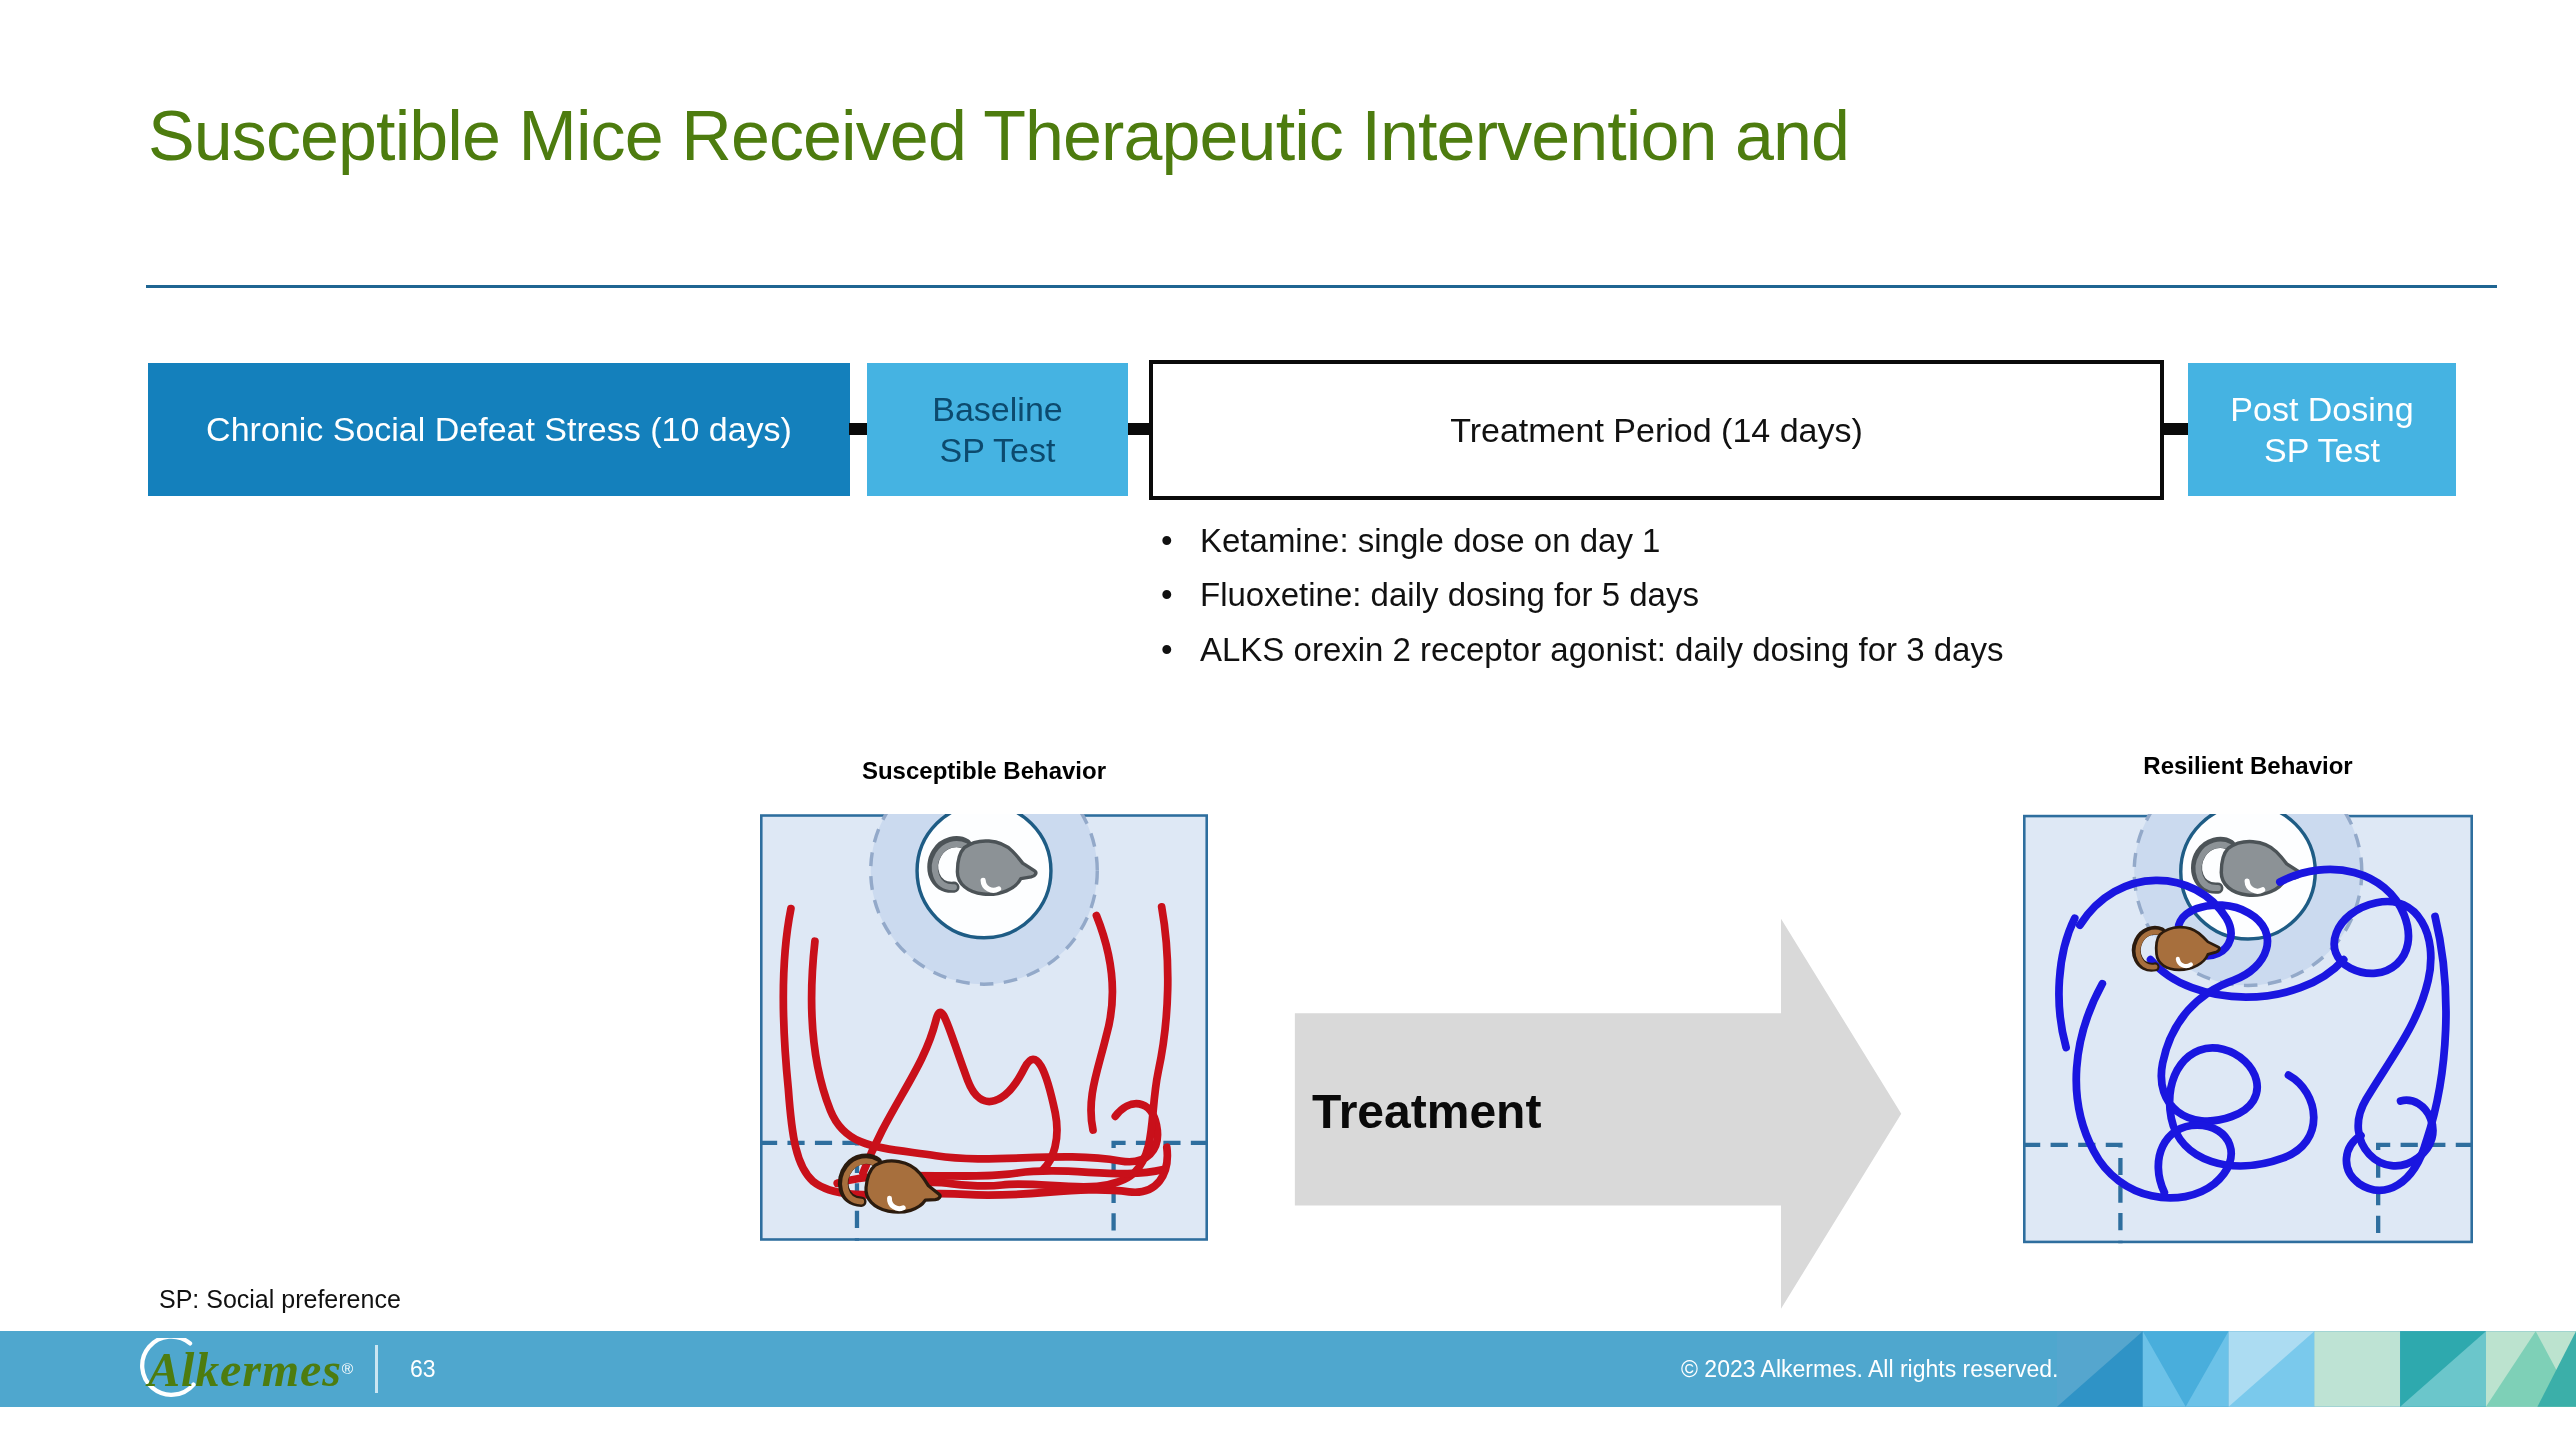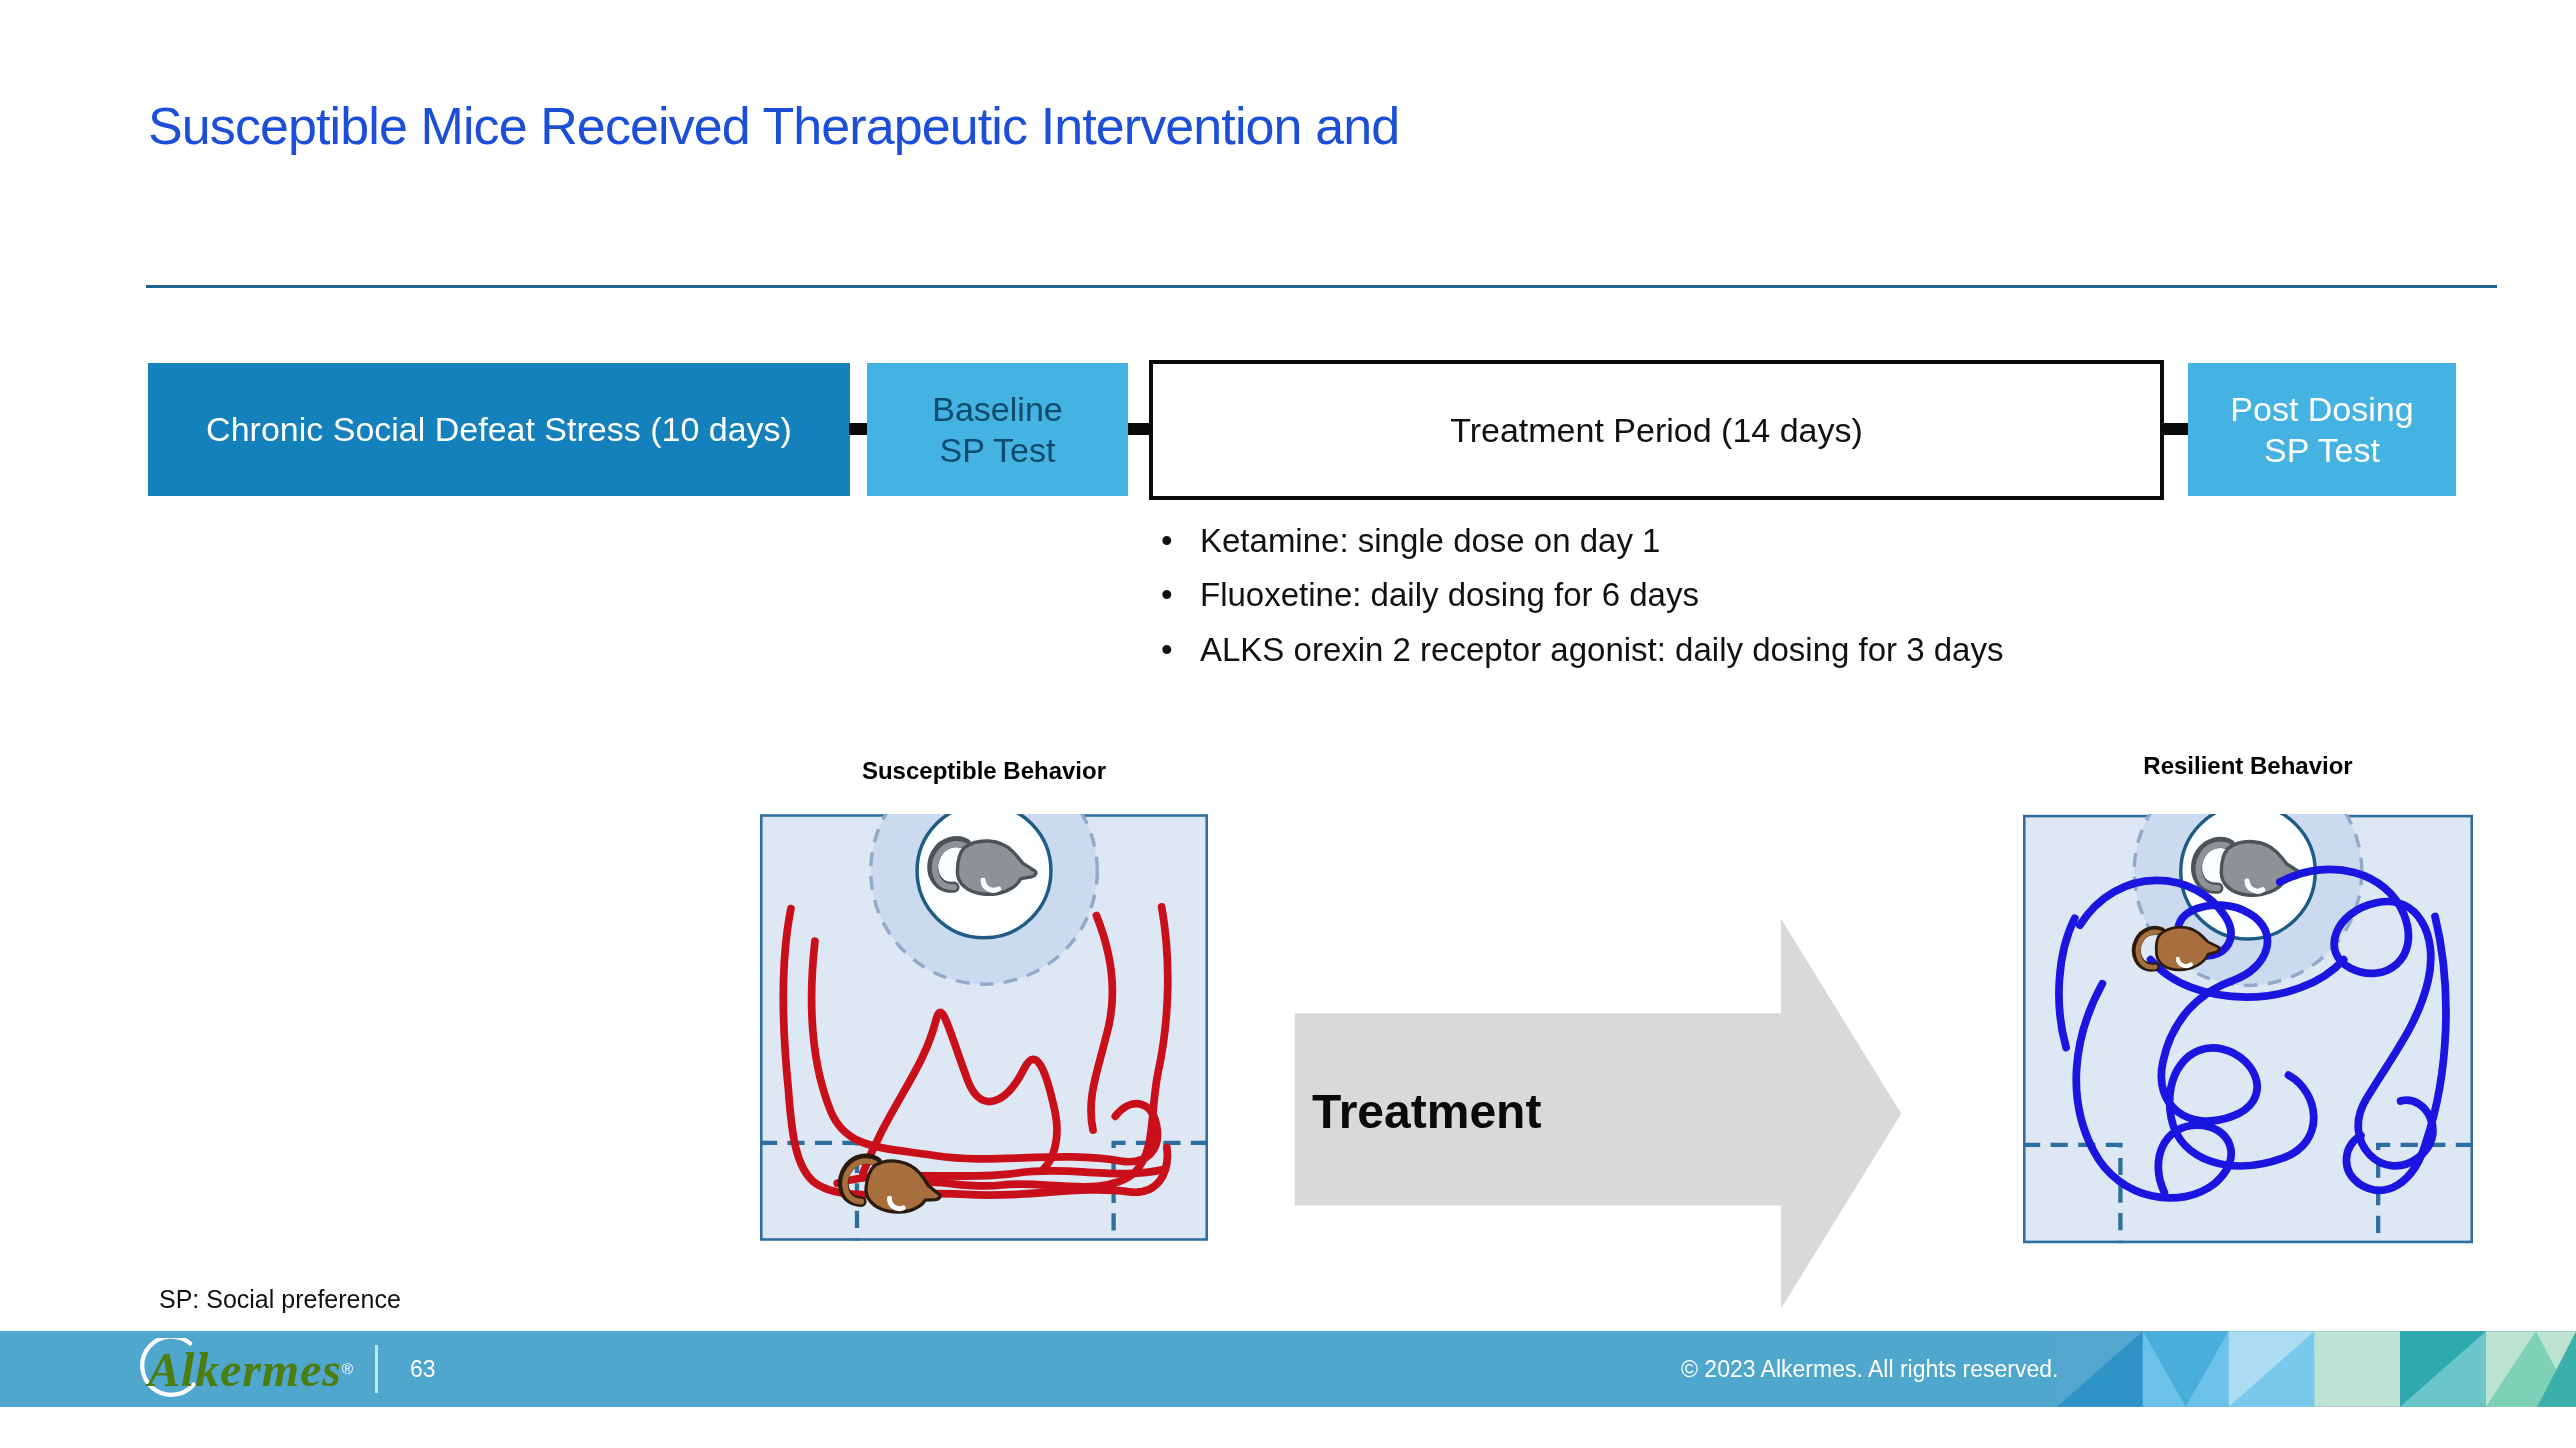--- a/index.html
+++ b/index.html
@@ -1,20 +1,20 @@
 <!DOCTYPE html>
 <html style="font-size:13.7px"><head>
 <meta charset="utf-8">
 <style>
   html,body{margin:0;padding:0;background:#ffffff;}
   body{font-family:"Liberation Sans", sans-serif;}
   .slide{position:relative;width:2576px;height:1449px;background:#ffffff;overflow:hidden;}
 
   
-  .title{position:absolute;left:148px;top:96px;color:#1d4ed8;font-size:52px;line-height:1.17;font-weight:400;letter-spacing:-0.9px;}
+  .title{position:absolute;left:148px;top:96px;color:#4d7c0f;font-size:70px;line-height:1.17;font-weight:400;letter-spacing:-0.9px;}
   .title div{white-space:nowrap;}
   .title-rule{position:absolute;left:146px;top:285px;width:2351px;height:3.4px;background:#1F6592;}
 
   
   .tl-box{position:absolute;top:363px;height:133px;display:flex;align-items:center;justify-content:center;text-align:center;font-size:34px;line-height:1.18;}
   .tl-box1{left:148px;width:702px;background:#1480BC;color:#ffffff;}
   .tl-box2{left:867px;width:261px;background:#45B3E2;color:#0c4a6e;}
   .tl-box3{left:1149px;width:1015px;background:#ffffff;color:#111111;border:4.3px solid #0a0a0a;box-sizing:border-box;top:360px;height:140px;}
   .tl-box4{left:2188px;width:268px;background:#45B3E2;color:#ffffff;}
   .tl-conn{position:absolute;top:423px;height:12px;background:#0a0a0a;}
@@ -97,21 +97,21 @@
     </span>
   </div>
 
   <div class="bullets">
     <div class="bullet-row">
       <span class="bullet-marker">•</span>
       <span>Ketamine: single dose on day 1</span>
     </div>
     <div class="bullet-row">
       <span class="bullet-marker">•</span>
-      <span>Fluoxetine: daily dosing for 6 days</span>
+      <span>Fluoxetine: daily dosing for 5 days</span>
     </div>
     <div class="bullet-row">
       <span class="bullet-marker">•</span>
       <span>ALKS orexin 2 receptor agonist: daily dosing for 3 days</span>
     </div>
   </div>
 
   <div class="panel-label left">Susceptible Behavior</div>
   <div class="panel-label right">Resilient Behavior</div>
 

